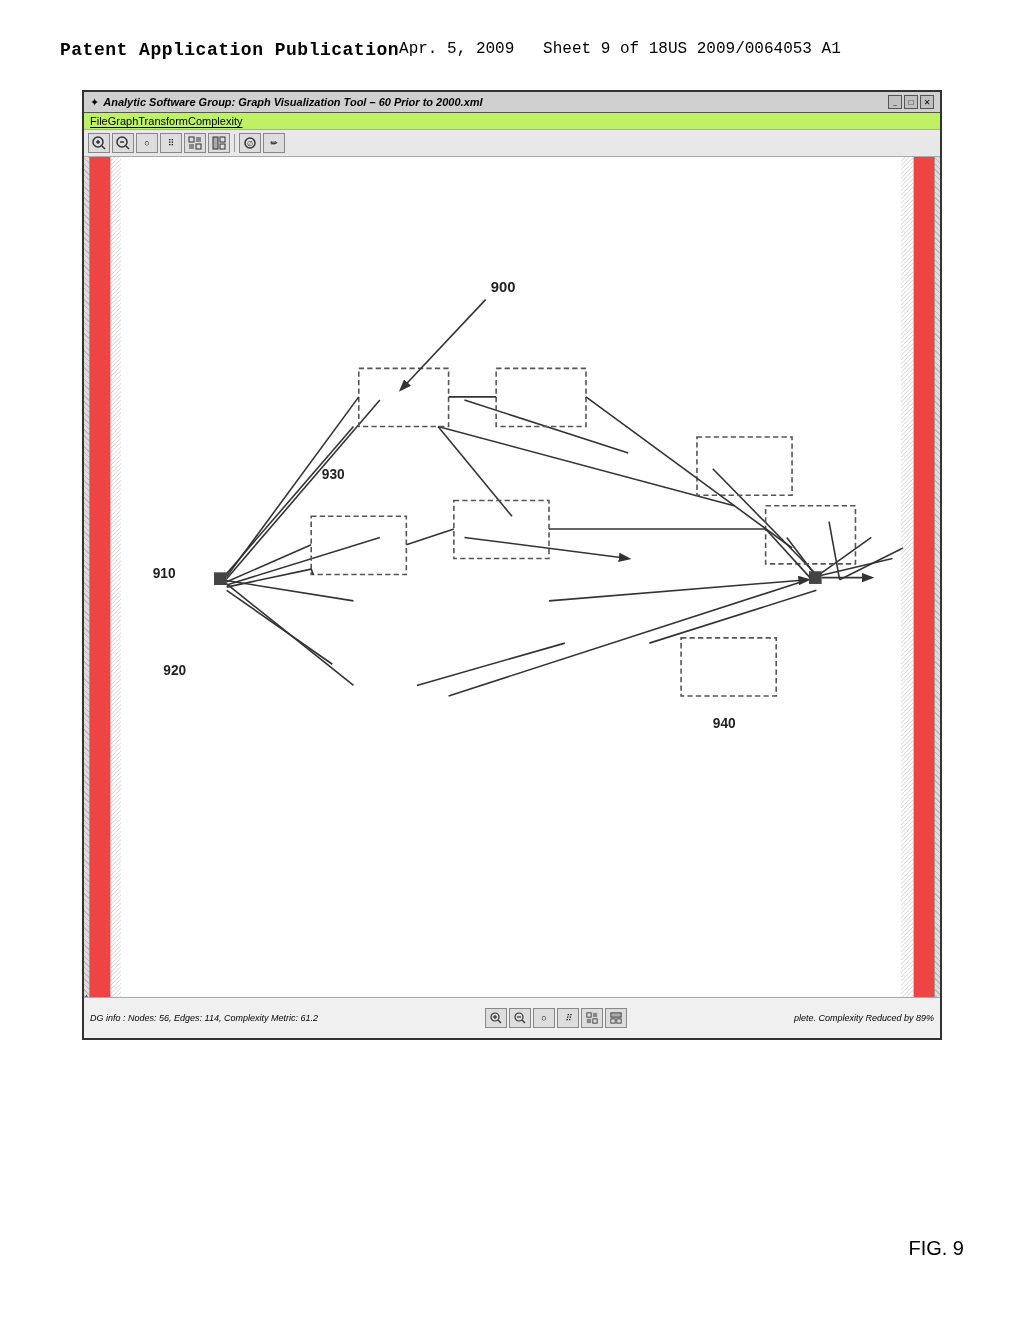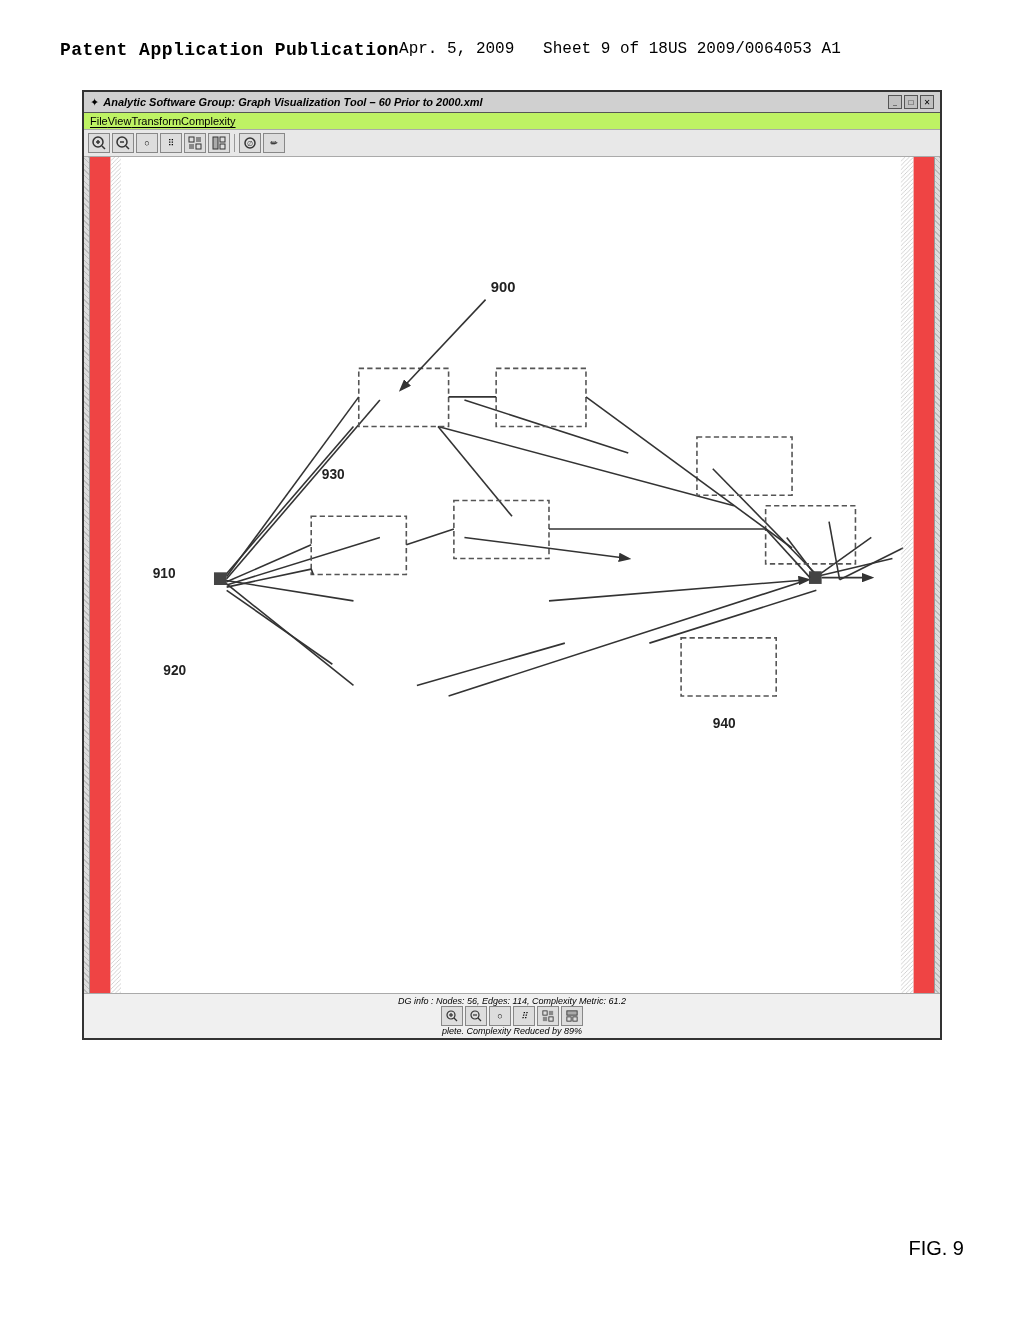--- a/index.html
+++ b/index.html
@@ -190,28 +190,27 @@
     }
 
     
     .bottom-bar {
       position: absolute;
       bottom: 0;
       left: 0;
       right: 0;
       background: #f0f0f0;
       border-top: 1px solid #aaa;
-      padding: 2px 6px;
+      padding: 10px 6px;
       font-size: 9px;
       font-family: Arial, sans-serif;
       font-style: italic;
       display: flex;
       align-items: center;
       justify-content: space-between;
-      flex-direction: column;
     }
 
     .bottom-toolbar {
       display: flex;
       align-items: center;
       gap: 2px;
     }
 
     
     .fig-label {
@@ -245,21 +244,21 @@
       </div>
       <div class="title-bar-buttons">
         <div class="win-btn">_</div>
         <div class="win-btn">□</div>
         <div class="win-btn">✕</div>
       </div>
     </div>
 
     <div class="menu-bar">
       <span class="menu-item">File</span>
-      <span class="menu-item">View</span>
+      <span class="menu-item">Graph</span>
       <span class="menu-item">Transform</span>
       <span class="menu-item">Complexity</span>
     </div>
 
     <div class="toolbar">
       <div class="tb-btn" title="Zoom In">
         <svg width="14" height="14" viewBox="0 0 14 14">
             <circle cx="6" cy="6" r="5" fill="none" stroke="#333" stroke-width="1.5"></circle>
             <line x1="4" y1="6" x2="8" y2="6" stroke="#333" stroke-width="1.5"></line>
             <line x1="6" y1="4" x2="6" y2="8" stroke="#333" stroke-width="1.5"></line>

